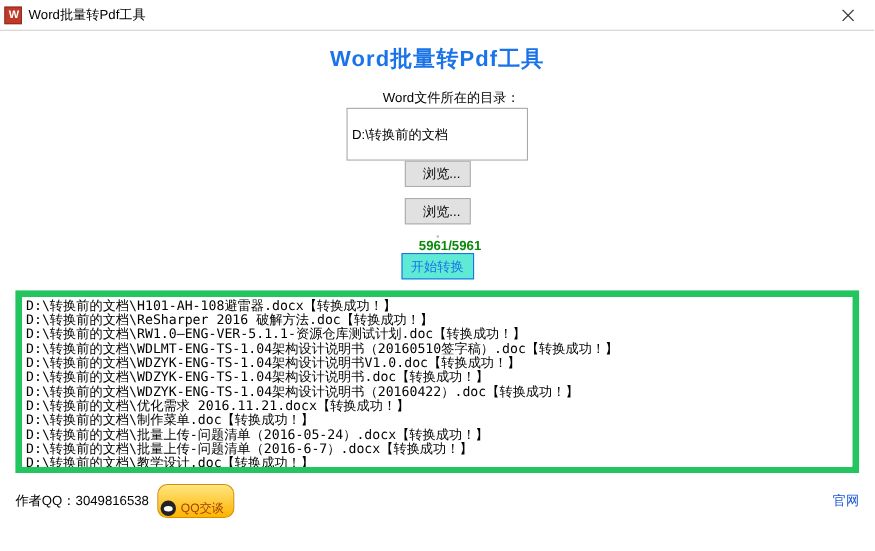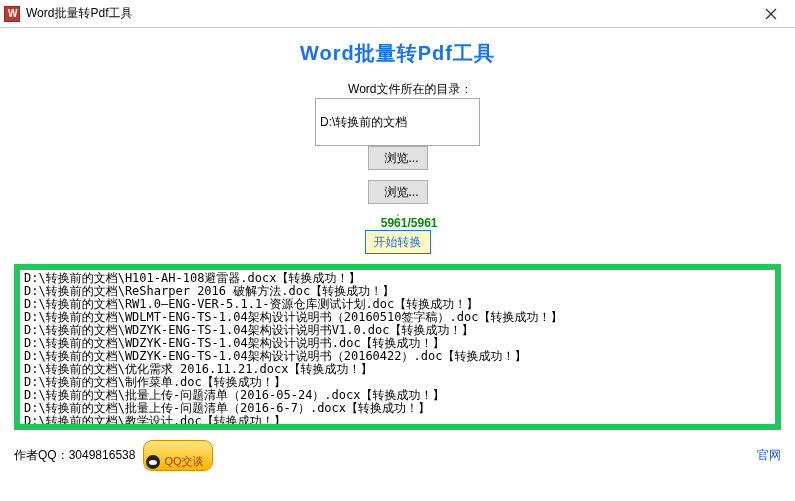--- a/index.html
+++ b/index.html
@@ -82,21 +82,21 @@
     border: 1px solid #adadad;
     cursor: pointer;
     font-family: inherit;
     font-size: 12px;
     padding: 0 8px;
     text-align: right;
   }
   .btn-start {
     border: 1px solid #1a73e8;
     color: #1a73e8;
-    background: #fef9c3;
+    background: #5eead4;
   }
   .progress-track {
     flex: 1;
     height: 20px;
     background: #e6e6e6;
     border: 1px solid #bcbcbc;
     position: relative;
   }
   .progress-fill {
     height: 100%;

